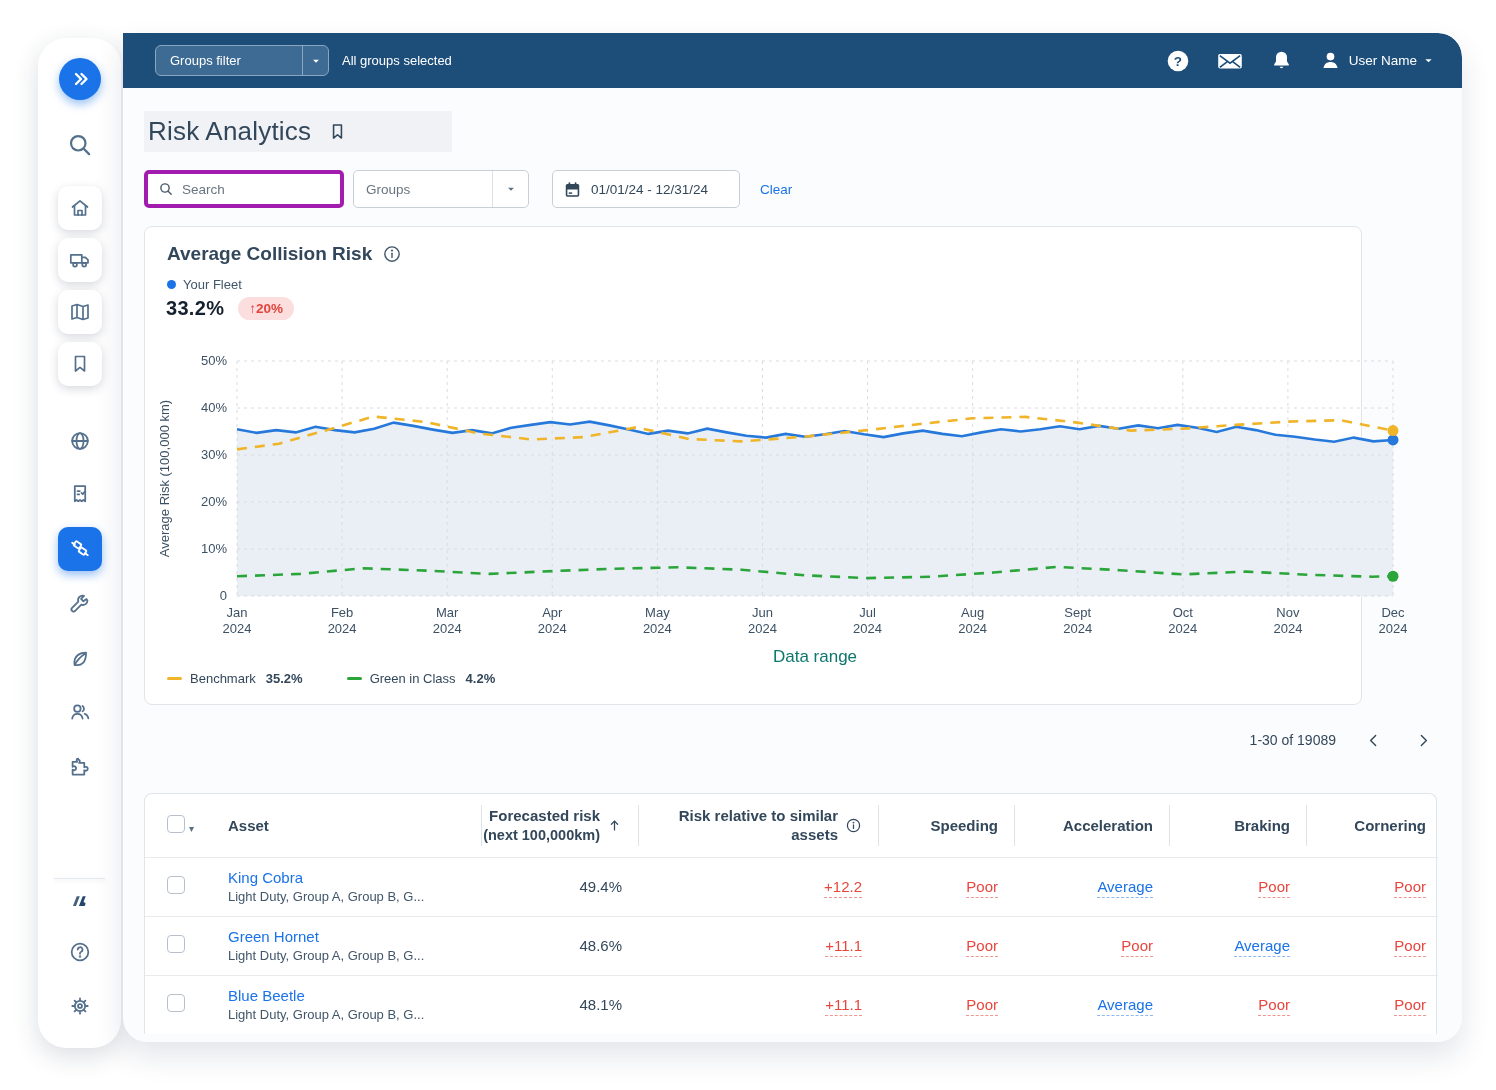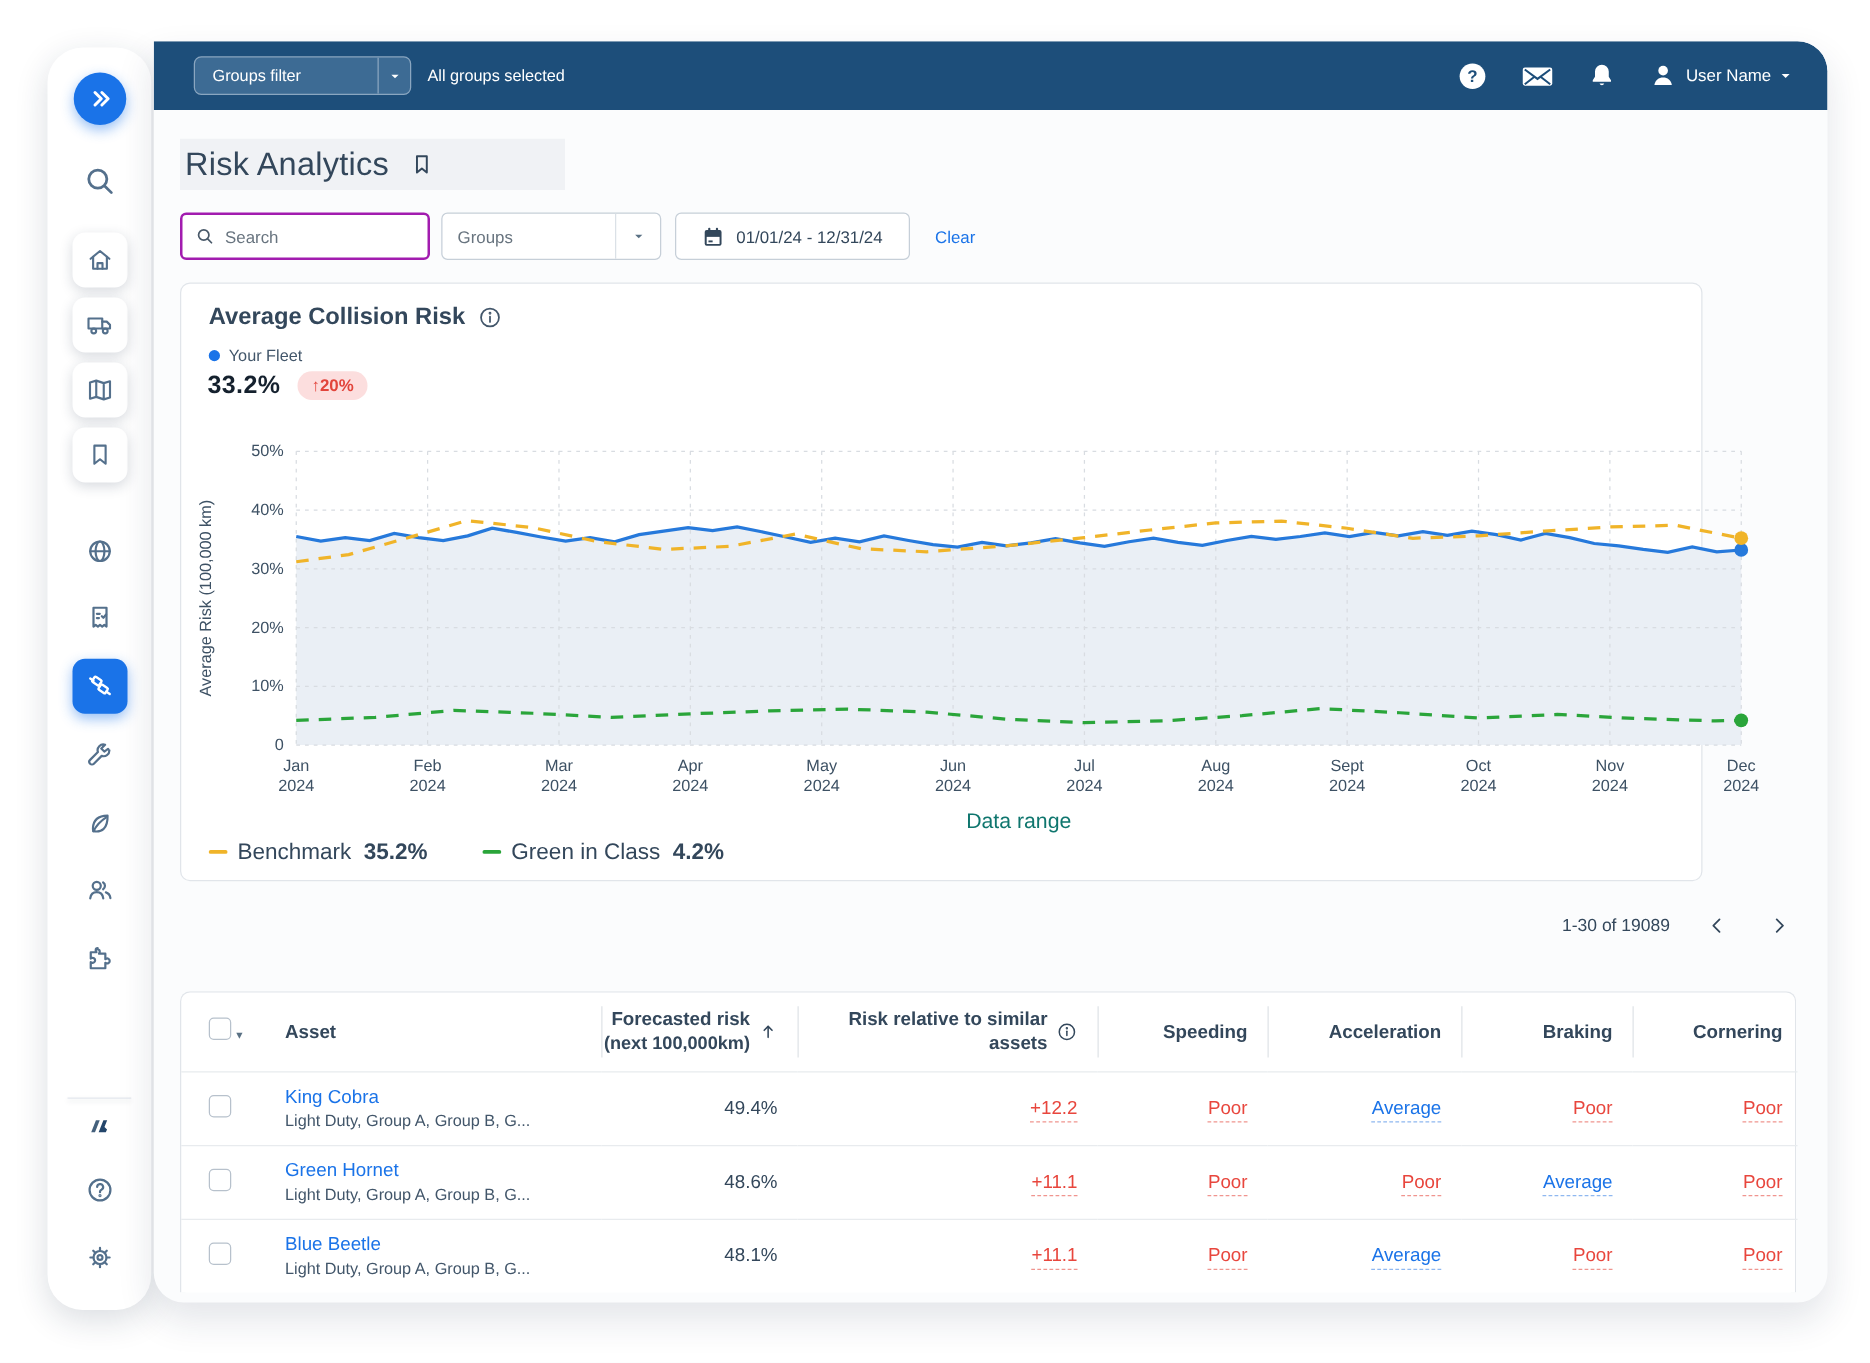--- a/index.html
+++ b/index.html
@@ -39,42 +39,42 @@
   .nav-right { margin-left:auto; margin-right:28px; display:flex; align-items:center; gap:24px; }
   .nav-user { display:flex; align-items:center; gap:6px; color:#fff; font-size:13.5px; cursor:pointer; }
 
   
   .title-block { position:absolute; left:21px; top:78px; width:308px; height:41px; background:#f0f2f5; display:flex; align-items:center; }
   .page-title { font-size:26px; color:#33475b; padding-left:4px; letter-spacing:.2px; }
   .title-bookmark { margin-left:16px; }
 
   
   .filter-row { position:absolute; left:21px; top:137px; display:flex; align-items:center; gap:9px; }
-  .search-box { width:200px; height:38px; background:#fff; border:2px solid #a21caf; border-radius:5px; display:flex; align-items:center; padding:0 10px; gap:8px; }
+  .search-box { width:200px; height:38px; background:#fff; border:4px solid #a21caf; border-radius:5px; display:flex; align-items:center; padding:0 10px; gap:8px; }
   .search-box input { border:none; outline:none; flex:1; font-size:13.5px; color:#33475b; font-family:inherit; background:transparent; }
   .search-box input::placeholder { color:#68747f; }
   .select-box { width:176px; height:38px; background:#fff; border:1px solid #c6cfd8; border-radius:5px; display:flex; align-items:center; cursor:pointer; }
   .select-label { flex:1; padding:0 12px; font-size:13.5px; color:#68747f; }
   .select-caret { width:36px; align-self:stretch; border-left:1px solid #dbe1e7; display:flex; align-items:center; justify-content:center; }
-  .date-box { width:188px; height:38px; margin-left:2px; background:#fff; border:1px solid #c6cfd8; border-radius:5px; display:flex; align-items:center; padding:0 20px; gap:9px; cursor:pointer; }
+  .date-box { width:188px; height:38px; margin-left:14px; background:#fff; border:1px solid #c6cfd8; border-radius:5px; display:flex; align-items:center; padding:0 10px; gap:9px; cursor:pointer; }
   .date-text { font-size:13.5px; color:#33475b; }
   .clear-link { margin-left:11px; color:#1a73e8; font-size:13.5px; cursor:pointer; }
 
   
   .chart-card { position:absolute; left:21px; top:193px; width:1218px; height:479px; background:#fff; border:1px solid #e1e5ea; border-radius:8px; }
   .cc-title-row { position:absolute; left:22px; top:16px; display:flex; align-items:center; gap:10px; }
   .cc-title { font-size:19px; font-weight:bold; color:#33475b; }
   .cc-legend-fleet { position:absolute; left:22px; top:50px; display:flex; align-items:center; gap:7px; font-size:13px; color:#42566a; }
   .fleet-dot { width:9px; height:9px; border-radius:50%; background:#1a73e8; }
   .cc-value-row { position:absolute; left:21px; top:70px; display:flex; align-items:center; gap:14px; }
   .fleet-value { font-size:20px; font-weight:800; color:#15212e; letter-spacing:.3px; }
   .delta-badge { background:#fcdede; color:#e2443b; font-size:13.5px; font-weight:600; border-radius:13px; padding:4px 11px; }
   .chart-svg-wrap { position:absolute; left:0; top:126px; width:1262px; height:292px; }
   .cc-xlabel { position:absolute; left:92px; top:420px; width:1156px; text-align:center; font-size:17px; color:#0f766e; }
-  .cc-legend-bottom { position:absolute; left:22px; top:444px; display:flex; align-items:center; gap:44px; font-size:18px; color:#33475b; }
+  .cc-legend-bottom { position:absolute; left:22px; top:444px; display:flex; align-items:center; gap:44px; font-size:13px; color:#33475b; }
   .leg-item { display:flex; align-items:center; gap:8px; }
   .leg-swatch { width:15px; height:3px; border-radius:2px; }
   .leg-val { font-weight:bold; margin-left:2px; }
 
   
   .pagination { position:absolute; right:26px; top:694px; display:flex; align-items:center; gap:24px; }
   .pag-text { font-size:14px; color:#33475b; }
   .pag-btn { width:26px; height:26px; display:flex; align-items:center; justify-content:center; cursor:pointer; }
 
   

